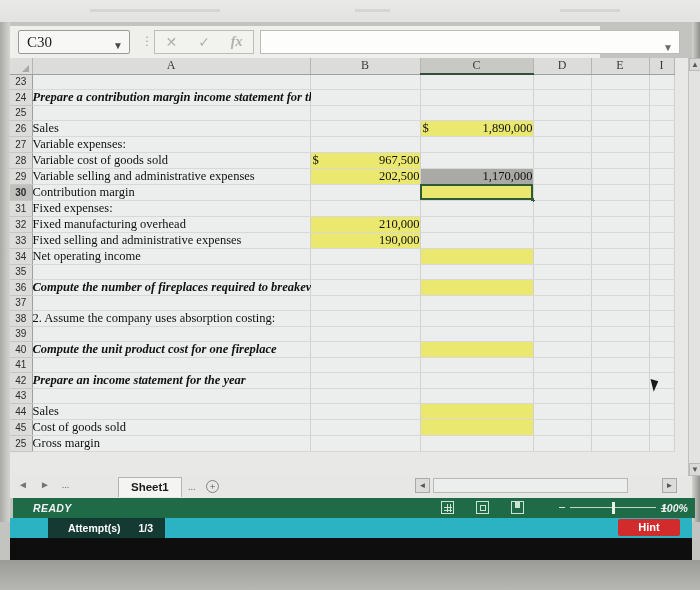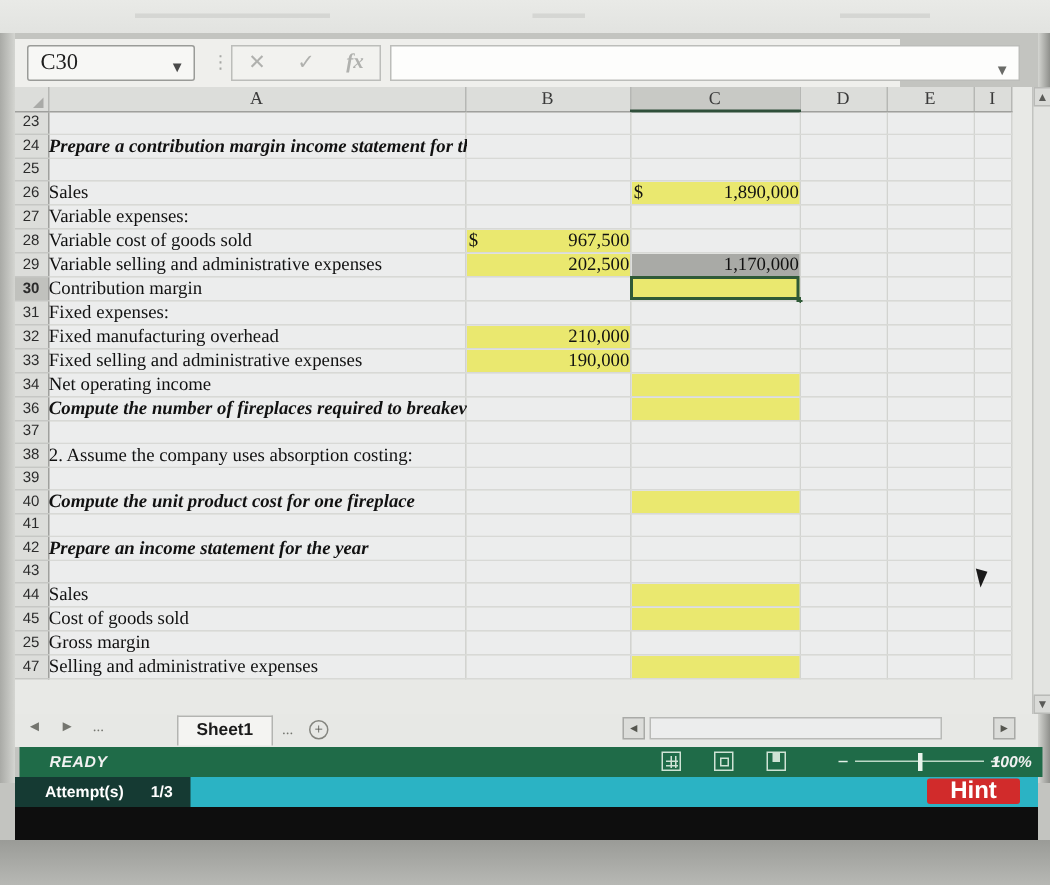--- a/index.html
+++ b/index.html
@@ -113,28 +113,28 @@
     background:#cfe3d5; }
   .zoomwrap { position:absolute; left:545px; top:4px; display:flex; align-items:center; gap:4px; }
   .zminus,.zplus { color:#e4f0e8; font-size:13px; font-weight:bold; line-height:11px; }
   .ztrack { width:86px; height:1.6px; background:#bcd8c6; position:relative; }
   .zthumb { position:absolute; left:42px; top:-5px; width:3px; height:12px; background:#e9f3ec; }
   .zlabel { position:absolute; left:648px; top:4px; font-family:"Liberation Sans",sans-serif;
     font-size:10.5px; font-weight:bold; color:#f0f0f0; }
 
   
   .attemptbar { position:absolute; left:10px; top:518px; width:682px; height:20px;
-    background:#2bb3c4; display:flex; align-items:center; }
+    background:#2bb3c4; display:flex; align-items:center;padding-left:38px; }
   .attemptlabel { height:20px; background:#153a33; display:flex; align-items:center;
     padding:0 12px 0 20px; gap:18px; }
   .attemptlabel span { font-family:"Liberation Sans",sans-serif; font-size:10.5px;
     font-weight:bold; color:#ffffff; }
   .hintbtn { position:absolute; right:12px; top:1px; width:62px; height:17px;
     background:#d12b2b; color:#fff; font-family:"Liberation Sans",sans-serif;
-    font-size:16px; font-weight:bold; text-align:center; line-height:17px;
+    font-size:11px; font-weight:bold; text-align:center; line-height:17px;
     border-radius:2px; }
 
   .blackbar { position:absolute; left:10px; top:538px; width:682px; height:22px; background:#0e0e0e; }
   .bottomlip { position:absolute; left:0; top:560px; width:700px; height:30px;
     background:linear-gradient(#9a9b97,#b7b8b4); }
 
   .cursor { position:absolute; left:652px; top:378px; width:0; height:0;
     border-left:7px solid #1a1a1a; border-top:4px solid transparent;
     border-bottom:9px solid transparent; transform:rotate(-14deg); }
 </style>
@@ -283,20 +283,29 @@
           <tr>
             <td class="rowh">34</td>
             <td class="cell"><span>Net operating income</span></td>
             <td class="cell num  topborder"><span></span></td>
             <td class="cell num yel"><span></span></td>
             <td class="cell"></td>
             <td class="cell"></td>
             <td class="cell"></td>
           </tr>
           <tr>
+            <td class="rowh">35</td>
+            <td class="cell"><span></span></td>
+            <td class="cell num "><span></span></td>
+            <td class="cell num  topborder"><span></span></td>
+            <td class="cell"></td>
+            <td class="cell"></td>
+            <td class="cell"></td>
+          </tr>
+          <tr>
             <td class="rowh">36</td>
             <td class="cell"><span class="ital">Compute the number of fireplaces required to breakeven</span></td>
             <td class="cell num "><span></span></td>
             <td class="cell num yel"><span></span></td>
             <td class="cell"></td>
             <td class="cell"></td>
             <td class="cell"></td>
           </tr>
           <tr>
             <td class="rowh">37</td>
@@ -377,29 +386,20 @@
             <td class="cell num yel"><span></span></td>
             <td class="cell"></td>
             <td class="cell"></td>
             <td class="cell"></td>
           </tr>
           <tr>
             <td class="rowh">25</td>
             <td class="cell"><span>Gross margin</span></td>
             <td class="cell num "><span></span></td>
             <td class="cell num  topborder"><span></span></td>
-            <td class="cell"></td>
-            <td class="cell"></td>
-            <td class="cell"></td>
-          </tr>
-          <tr>
-            <td class="rowh">47</td>
-            <td class="cell"><span>Selling and administrative expenses</span></td>
-            <td class="cell num "><span></span></td>
-            <td class="cell num yel"><span></span></td>
             <td class="cell"></td>
             <td class="cell"></td>
             <td class="cell"></td>
           </tr>
         </tbody>
     </table>
   </div>
 
   <div class="vscroll">
     <div class="arr">▲</div>

